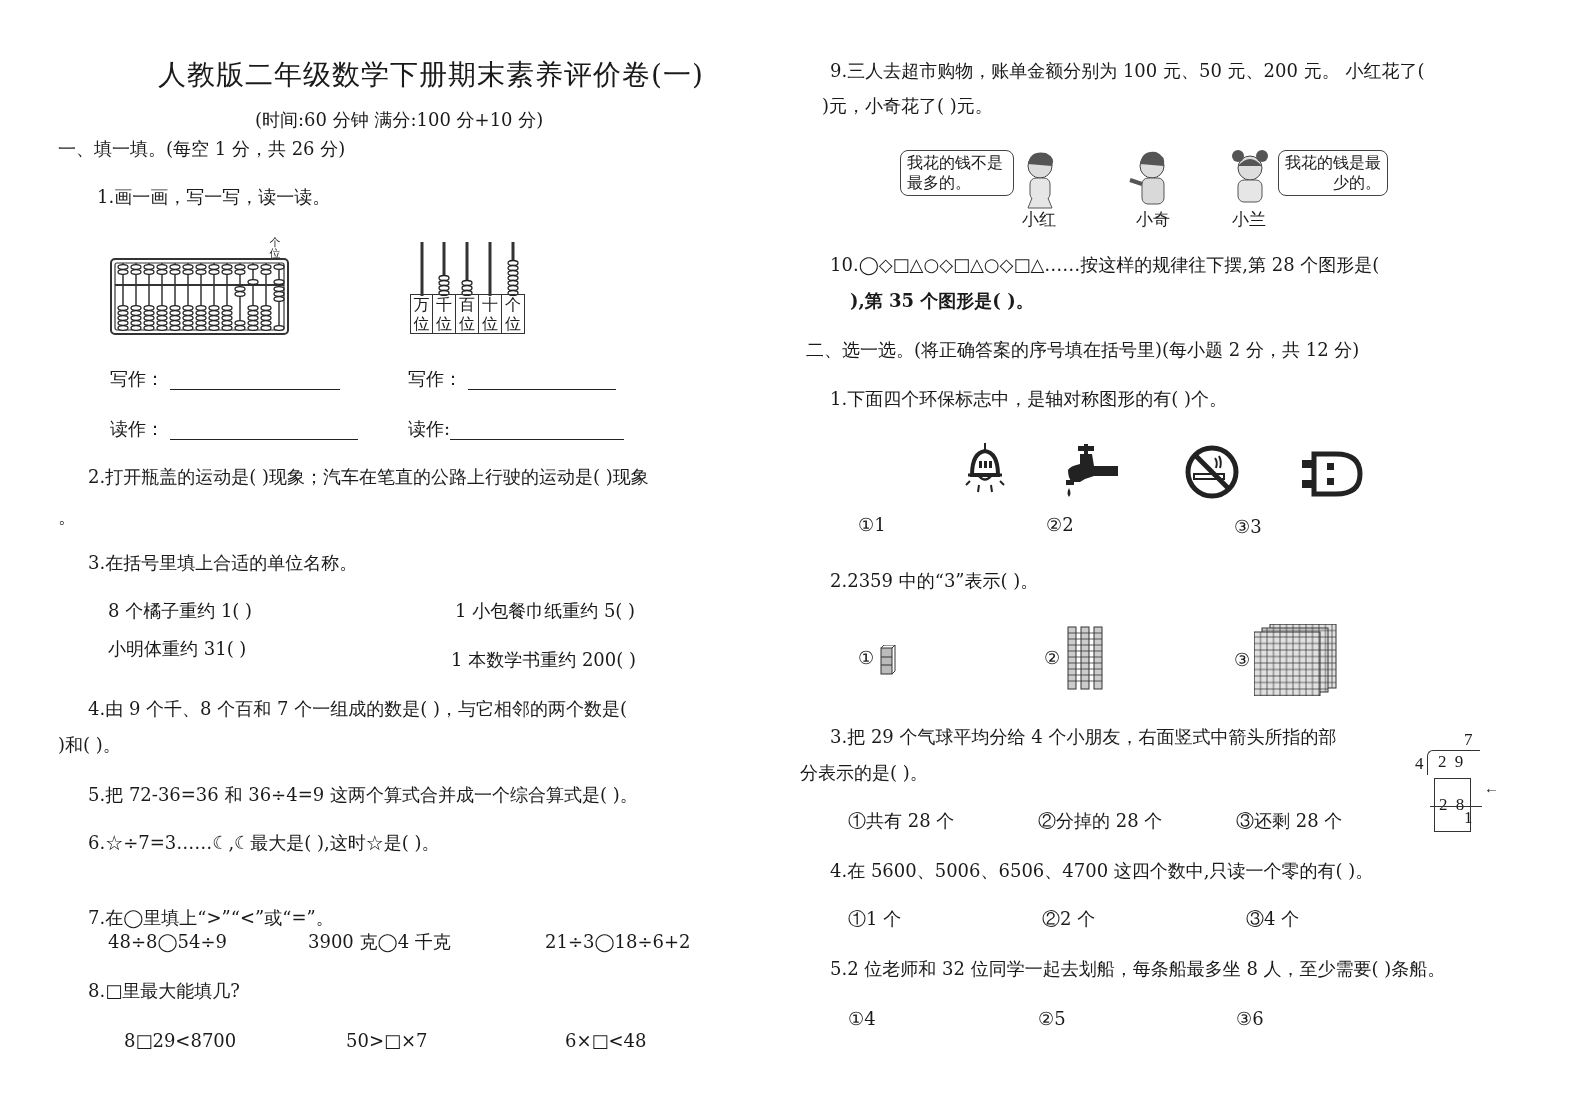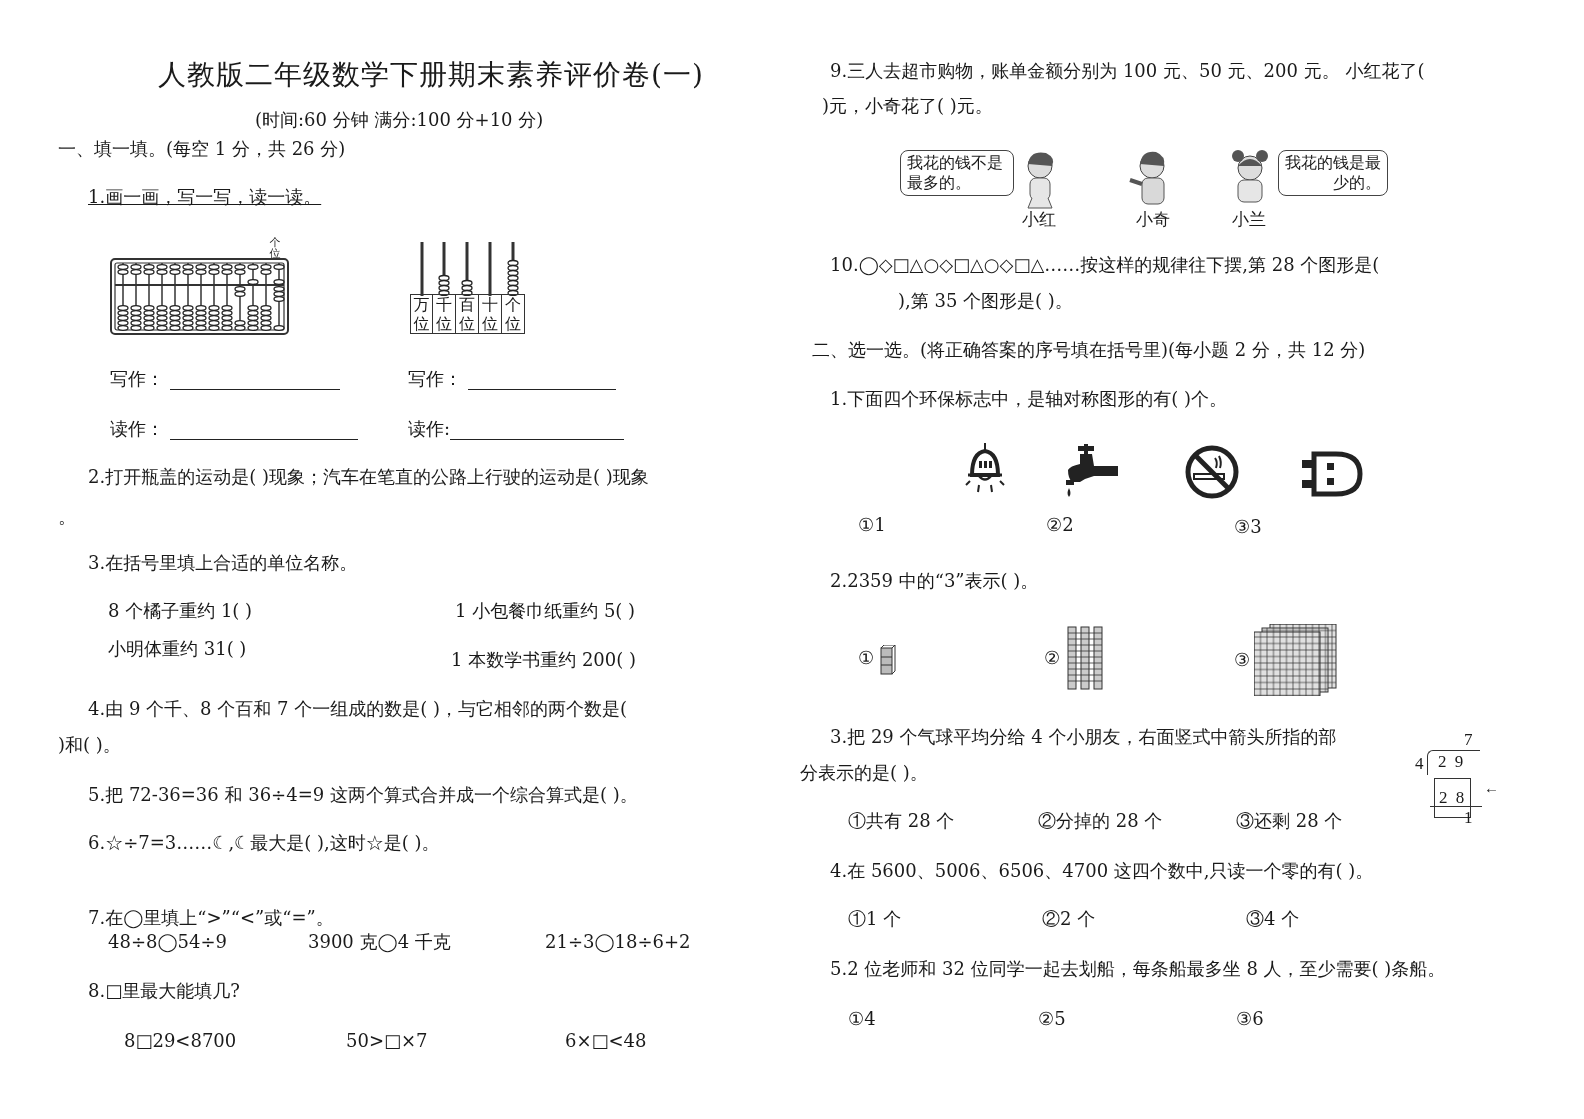--- a/index.html
+++ b/index.html
@@ -21,21 +21,21 @@
   .icon { position:absolute; }
 </style>
 </head>
 <body>
 
 <div class="abs title" style="left:158px;top:56px;">人教版二年级数学下册期末素养评价卷(一)</div>
 <div class="abs sub" style="left:255px;top:108px;">(时间:60 分钟  满分:100 分+10 分)</div>
 
 <div class="abs t" style="left:58px;top:138px;">一、填一填。(每空 1 分，共 26 分)</div>
 
-<div class="abs t" style="left:88px;top:186px;text-decoration:underline;">1.画一画，写一写，读一读。</div>
+<div class="abs t" style="left:97px;top:186px;">1.画一画，写一写，读一读。</div>
 
 <div class="abs" style="left:268px;top:237px;font-size:11px;line-height:11px;text-align:center;width:14px;">
   <div>个</div>
   <div>位</div>
 </div>
 <svg class="abs" style="left:110px;top:258px;" width="180" height="78">
   <rect x="1" y="1" width="177" height="75" rx="4" fill="none" stroke="#333" stroke-width="2"></rect>
   <rect x="5" y="5" width="169" height="67" rx="2" fill="none" stroke="#333" stroke-width="1.2"></rect>
   <line x1="5" y1="27" x2="174" y2="27" stroke="#333" stroke-width="2"></line>
   <g stroke="#333" stroke-width="1.5" fill="#fff">
@@ -259,23 +259,23 @@
   <path d="M10 18 Q22 4 34 18" fill="#555"></path>
   <rect x="10" y="32" width="24" height="22" rx="6" fill="#e6e6e6" stroke="#555"></rect>
 </svg>
 <div class="bubble" style="left:1278px;top:150px;width:96px;text-align:right;">我花的钱是最少的。</div>
 
 <div class="kname" style="left:1022px;top:208px;">小红</div>
 <div class="kname" style="left:1136px;top:208px;">小奇</div>
 <div class="kname" style="left:1232px;top:208px;">小兰</div>
 
 <div class="abs t" style="left:830px;top:254px;">10.◯◇□△○◇□△○◇□△……按这样的规律往下摆,第 28 个图形是(</div>
-<div class="abs t" style="left:898px;top:290px;">),第 35  个图形是(          )。</div>
-
-<div class="abs t" style="left:806px;top:339px;margin-left:6px;">二、选一选。(将正确答案的序号填在括号里)(每小题 2 分，共 12 分)</div>
+<div class="abs t" style="left:850px;top:290px;font-weight:bold;">),第 35  个图形是(          )。</div>
+
+<div class="abs t" style="left:806px;top:339px;">二、选一选。(将正确答案的序号填在括号里)(每小题 2 分，共 12 分)</div>
 
 <div class="abs t" style="left:830px;top:388px;">1.下面四个环保标志中，是轴对称图形的有(        )个。</div>
 
 <svg class="icon" style="left:962px;top:443px;" width="46" height="52">
   <line x1="23" y1="0" x2="23" y2="8" stroke="#222" stroke-width="2"></line>
   <path d="M10 32 Q10 10 23 8 Q36 10 36 32 Z" fill="none" stroke="#222" stroke-width="4"></path>
   <line x1="6" y1="32" x2="40" y2="32" stroke="#222" stroke-width="3"></line>
   <rect x="17" y="18" width="3" height="7" fill="#222"></rect>
     <rect x="22" y="18" width="3" height="7" fill="#222"></rect>
     <rect x="27" y="18" width="3" height="7" fill="#222"></rect>
@@ -356,21 +356,21 @@
 <div class="abs t" style="left:800px;top:762px;">分表示的是(      )。</div>
 <div class="abs t" style="left:848px;top:810px;">①共有 28 个</div>
 <div class="abs t" style="left:1038px;top:810px;">②分掉的 28 个</div>
 <div class="abs t" style="left:1236px;top:810px;">③还剩 28 个</div>
 
 <div class="abs" style="left:1400px;top:730px;width:110px;height:100px;font-family:'Liberation Serif',serif;font-size:17px;">
   <div style="position:absolute;left:64px;top:0;">7</div>
   <div style="position:absolute;left:15px;top:24px;">4</div>
   <div style="position:absolute;left:27px;top:20px;width:52px;height:24px;border-top:1.2px solid #333;border-left:1.2px solid #333;border-top-left-radius:6px;"></div>
   <div style="position:absolute;left:38px;top:22px;letter-spacing:2px;">2 9</div>
-  <div style="position:absolute;left:34px;top:48px;border:1.5px solid #333;padding:8px 4px;letter-spacing:2px;line-height:22px;">2 8</div>
+  <div style="position:absolute;left:34px;top:48px;border:1.5px solid #333;padding:15px 4px;letter-spacing:2px;line-height:22px;">2 8</div>
   <div style="position:absolute;left:84px;top:50px;font-size:15px;">←</div>
   <div style="position:absolute;left:30px;top:76px;width:52px;border-top:1.2px solid #333;"></div>
   <div style="position:absolute;left:64px;top:78px;">1</div>
 </div>
 
 <div class="abs t" style="left:830px;top:860px;">4.在 5600、5006、6506、4700 这四个数中,只读一个零的有(      )。</div>
 <div class="abs t" style="left:848px;top:908px;">①1 个</div>
 <div class="abs t" style="left:1042px;top:908px;">②2 个</div>
 <div class="abs t" style="left:1246px;top:908px;">③4 个</div>
 

